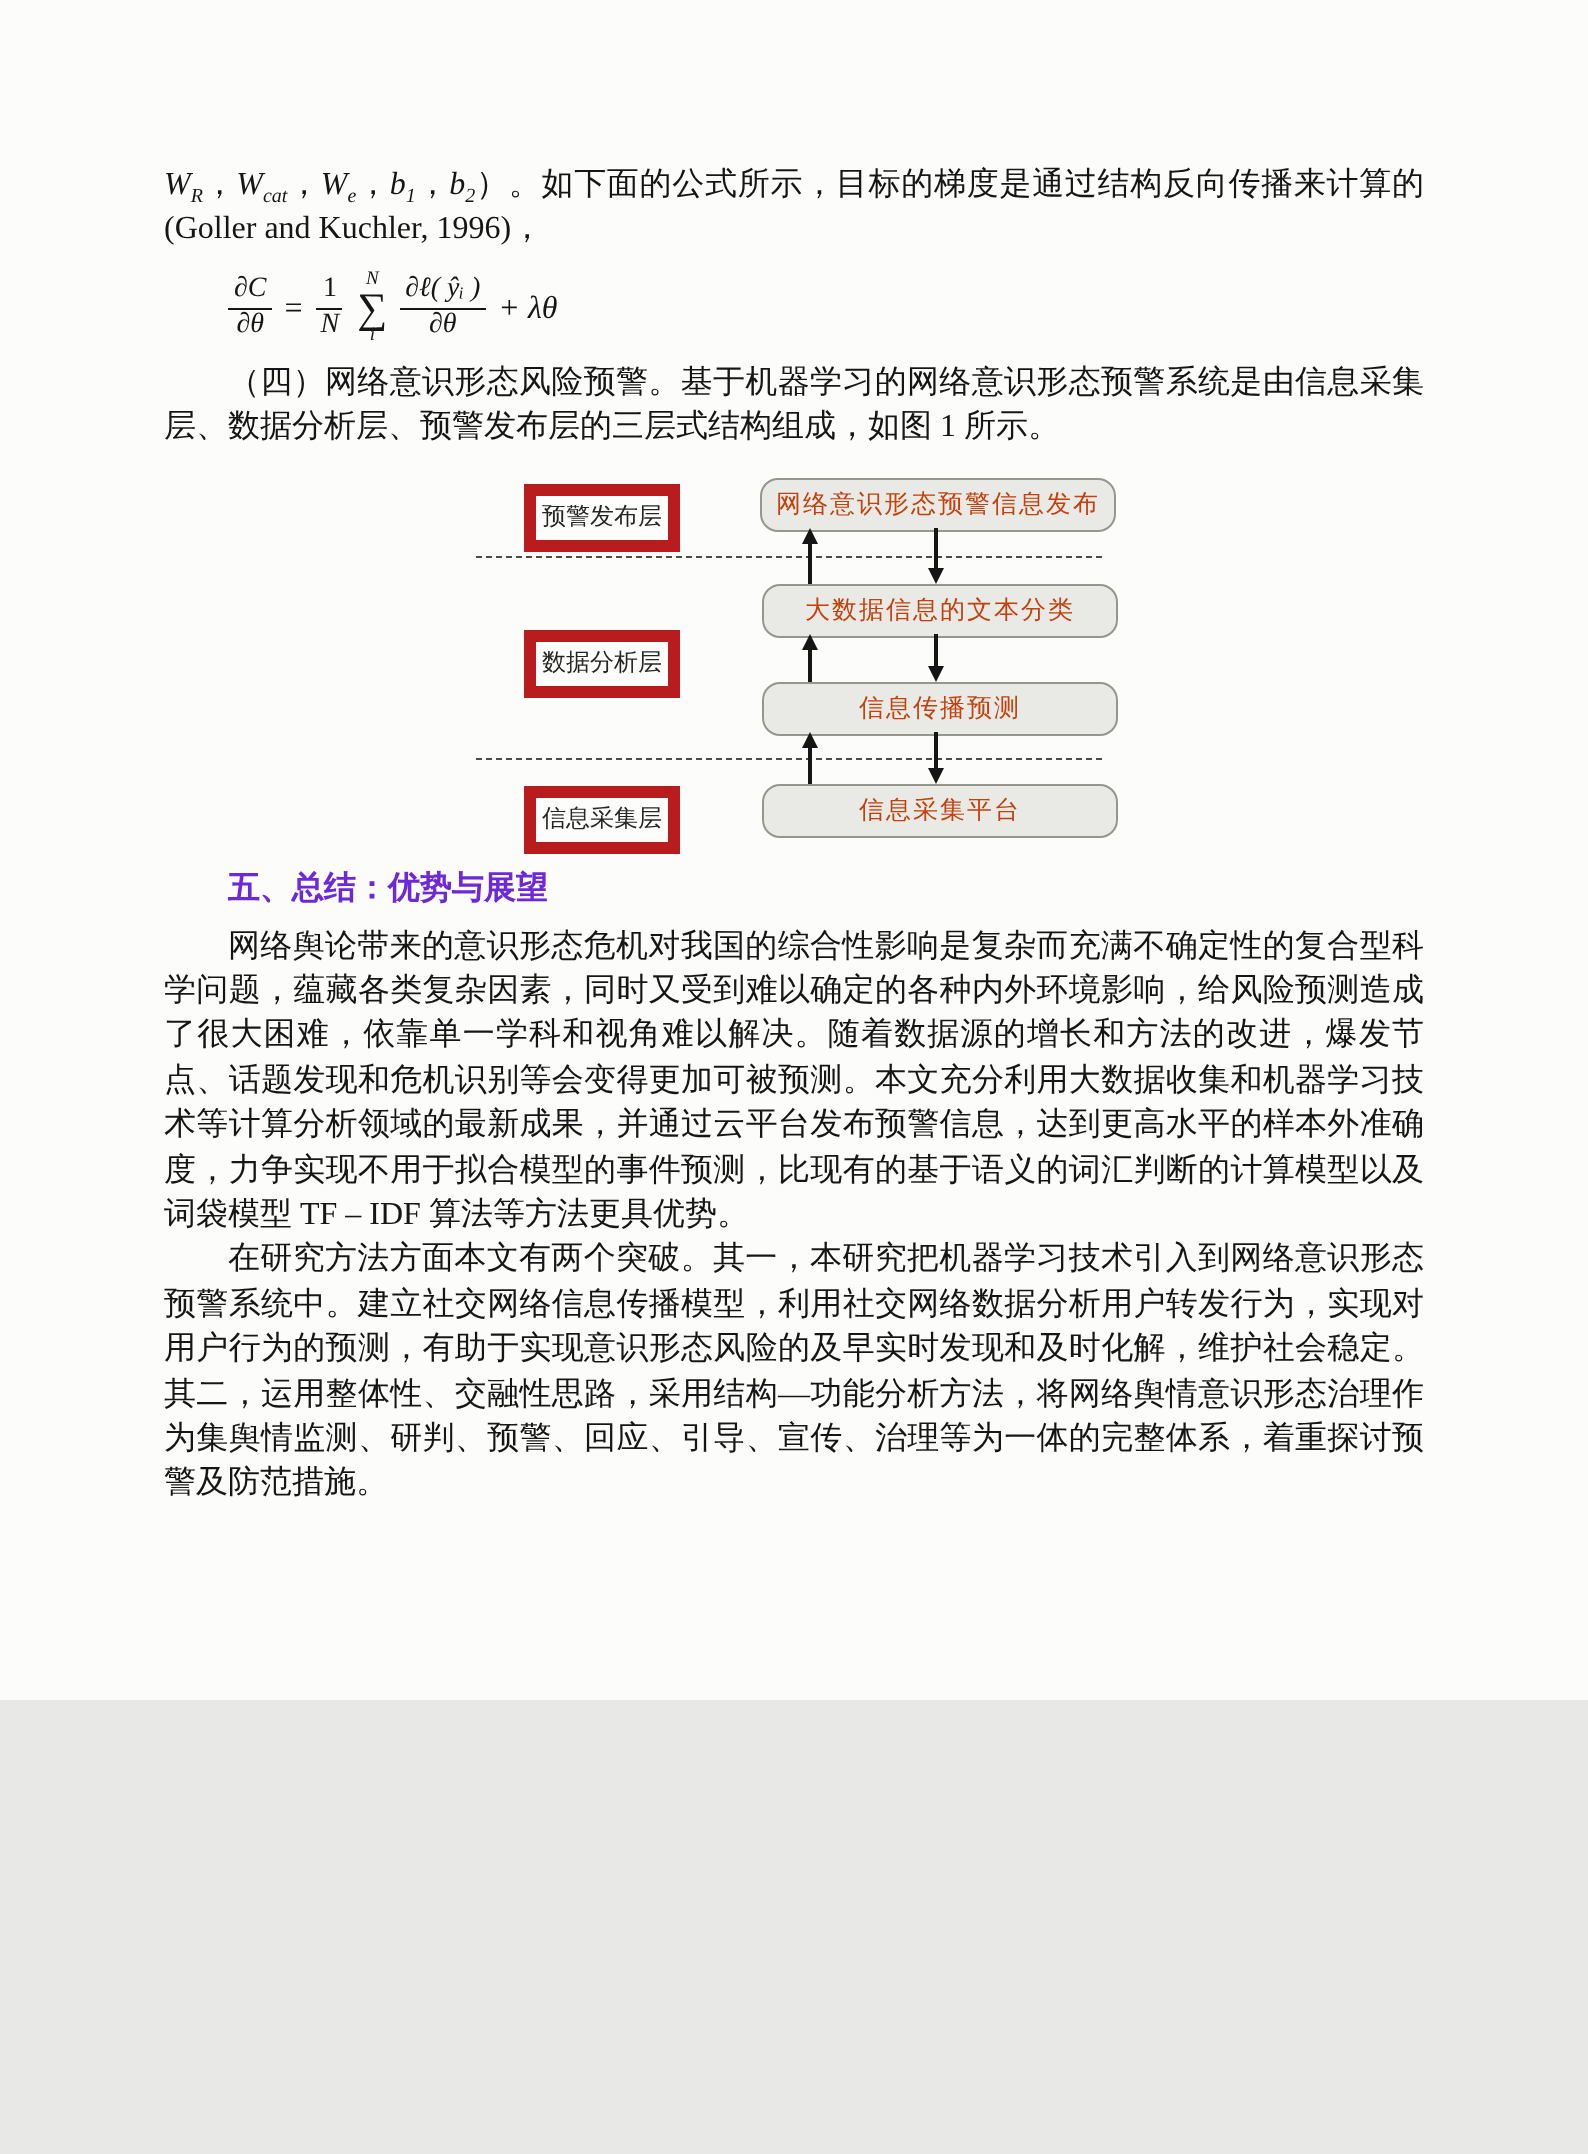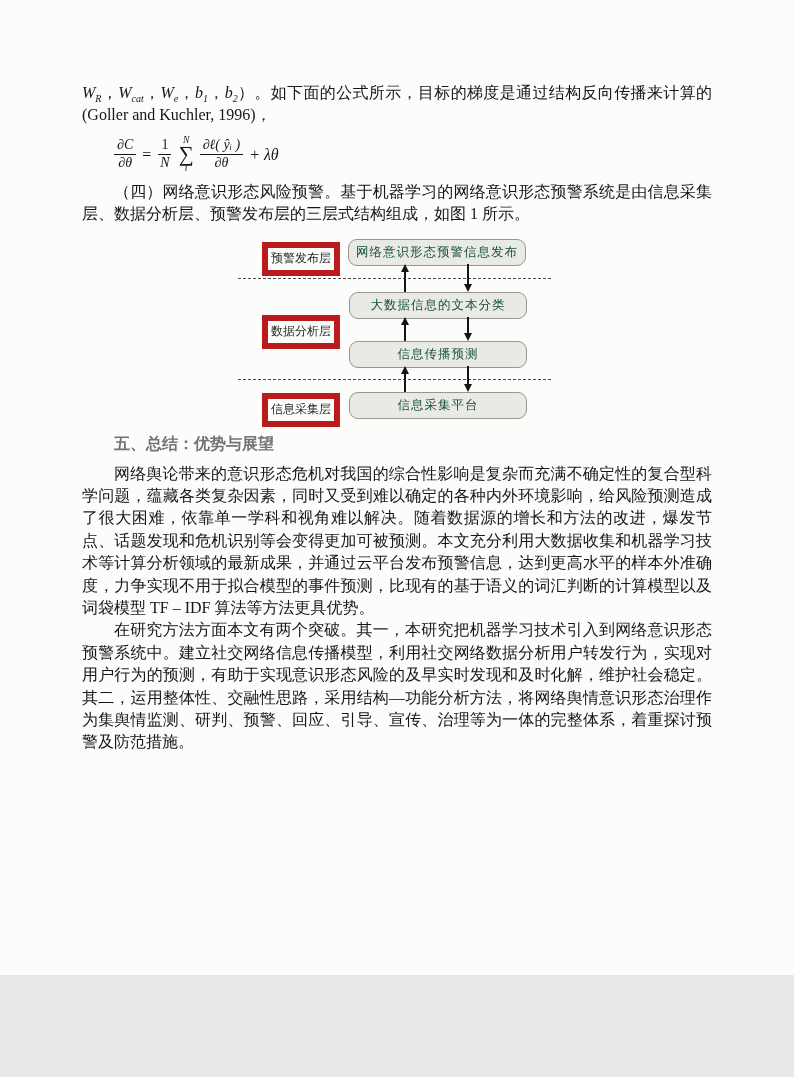--- a/index.html
+++ b/index.html
@@ -1,18 +1,18 @@
 <!DOCTYPE html>
 <html style="--box-fill: #e9e9e6; --box-border: #96968f; --label-fill: #fdfdfc;"><head>
 <meta charset="utf-8">
 <style>
   html,body{margin:0;padding:0;background:#e8e8e6;}
   .page{
     position:relative;
-    width:794px;height:975px;
+    width:794px;height:850px;
     margin:0 auto;
     background:#fcfcfa;
     overflow:hidden;
     font-family:"Liberation Serif","DejaVu Serif",serif;
     color:#161616;
     box-sizing:border-box;
     padding:82px 82px 0 82px;
   }
   .body-text{
     font-size:16px;
@@ -43,38 +43,39 @@
     border:6px solid #b91c1c;
     display:flex;align-items:center;justify-content:center;
     font-size:12px;color:#262626;
   }
   .diagram-box{
     position:absolute;width:176px;height:25px;
     background:var(--box-fill,#e9e9e6);
     border:1.4px solid var(--box-border,#96968f);
     border-radius:9px;
     display:flex;align-items:center;justify-content:center;
-    font-size:12.5px;color:#14532d;
+    font-size:12.5px;color:#c2410c;
     letter-spacing:1px;
+    margin-left:32px;
   }
   .dash-line{position:absolute;left:156px;width:313px;border-top:1.6px dashed #4a4a46;}
   .arrow{position:absolute;width:10px;display:flex;flex-direction:column;align-items:center;}
   .arrow .shaft{width:1.6px;flex:1;background:#151515;}
   .head-up{width:0;height:0;border-left:4.5px solid transparent;border-right:4.5px solid transparent;border-bottom:8px solid #151515;}
   .head-down{width:0;height:0;border-left:4.5px solid transparent;border-right:4.5px solid transparent;border-top:8px solid #151515;}
   .fig-caption{
     text-align:center;
     font-family:"Liberation Sans","DejaVu Sans",sans-serif;
     font-weight:700;font-size:15px;
     margin:7px 0 3px 0;color:#141414;
   }
   .heading{
     font-family:"Liberation Sans","DejaVu Sans",sans-serif;
     font-weight:700;font-size:16px;
-    margin:14px 0 8px 0;padding-left:32px;color:#737373;
+    margin:14px 0 8px 0;padding-left:32px;color:#6d28d9;
   }
   .page-number{
     position:absolute;top:995px;right:96px;
     font-size:15px;color:#222;
     letter-spacing:2px;
     text-decoration:underline;
   }
 </style>
 </head>
 <body>

